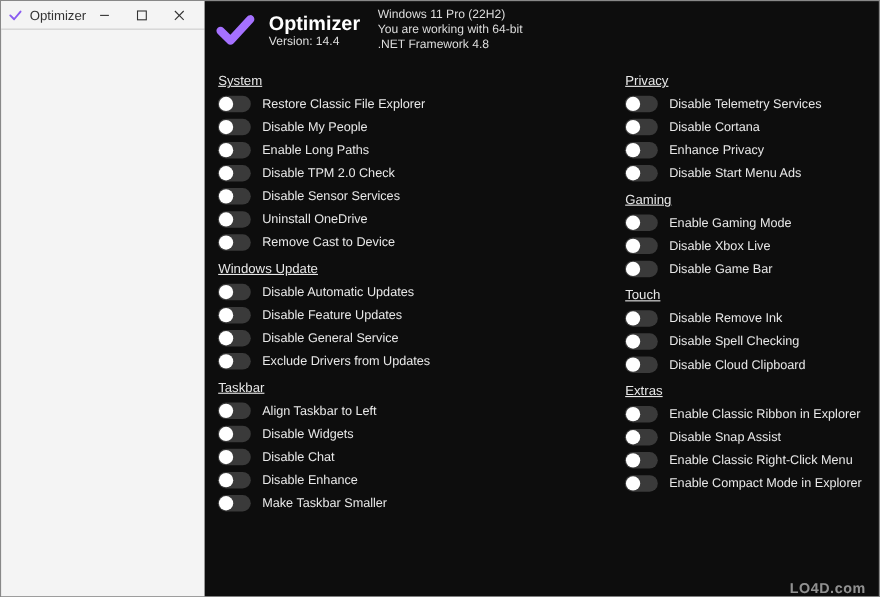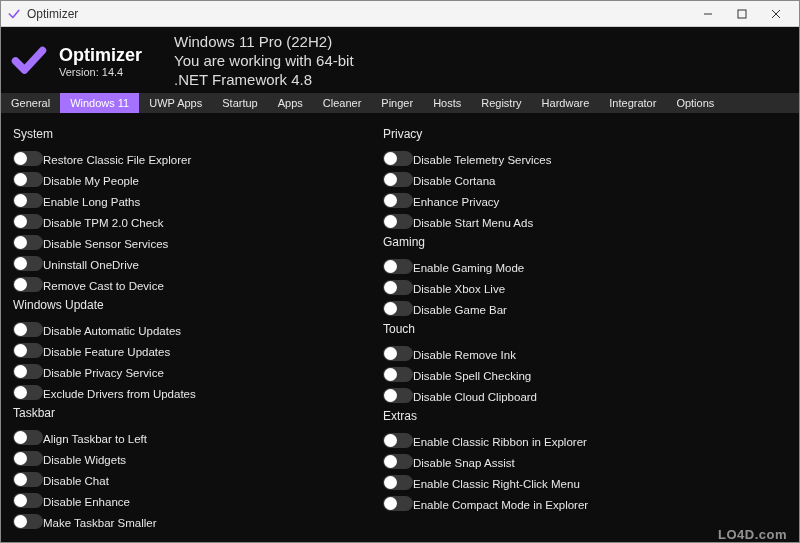--- a/index.html
+++ b/index.html
@@ -1,56 +1,56 @@
 <!DOCTYPE html>
 <html><head>
 <meta charset="utf-8">
 <style>
   * { box-sizing: border-box; margin: 0; padding: 0; }
   html, body { width: 800px; height: 543px; overflow: hidden; font-family: "Segoe UI", Arial, sans-serif; background: #f0f0f0; }
   .window {
-    width: 800px; height: 543px; background: #f4f4f4; border: 1px solid #888; display: flex; flex-direction: column;
+    width: 800px; height: 543px; background: #f4f4f4; border: 1px solid #888; display: flex; flex-direction: row;
   }
   .titlebar {
     height: 26px; background: #f4f4f4; display: flex; align-items: center; padding: 0 6px; border-bottom: 1px solid #ccc;
     font-size: 12px; color: #333;
   }
   .titlebar .ticon { margin-right: 6px; display: inline-flex; }
   .titlebar .spacer { flex: 1; }
   .winbtn { width: 34px; height: 22px; display: flex; align-items: center; justify-content: center; font-size: 12px; color: #333; }
   .winbtn svg { width: 10px; height: 10px; stroke: #333; stroke-width: 1; fill: none; }
   .content {
     flex: 1; background: #0d0d0d; color: #e8e8e8; display: flex; flex-direction: column; overflow: hidden;
   }
   .header {
     display: flex; align-items: center; padding: 6px 10px 4px 10px; gap: 12px;
   }
   .logo { display: flex; align-items: center; }
   .apptitle { display: flex; flex-direction: column; }
   .apptitle .name { font-size: 18px; font-weight: 600; color: #fff; }
   .apptitle .ver { font-size: 11px; color: #ddd; }
-  .sysinfo { font-size: 15px; color: #ddd; line-height: 1.25; margin-left: 20px; }
+  .sysinfo { font-size: 11px; color: #ddd; line-height: 1.25; margin-left: 4px; }
   .tabstrip {
     display: flex; align-items: stretch; background: #2b2b2b; height: 20px; font-size: 11px;
   }
   .tab {
     padding: 0 10px; display: flex; align-items: center; color: #e8e8e8; cursor: default;
   }
   .tab.active {
     background: #a571ff; color: #fff;
   }
   .columns {
     flex: 1; display: flex; padding: 8px 12px 0 12px; gap: 30px; overflow: hidden;
   }
   .col { flex: 0 0 340px; display: flex; flex-direction: column; }
   .section-title {
-    font-size: 12px; color: #e8e8e8; margin: 6px 0 4px 0;
+    font-size: 12px; color: #e8e8e8; text-decoration: underline; margin: 6px 0 4px 0;
   }
   .opt-row {
-    display: flex; align-items: flex-end; height: 21px; 
+    display: flex; align-items: center; height: 21px; gap: 10px;
   }
   .toggle {
     width: 30px; height: 15px; background: #3a3a3a; border-radius: 8px; position: relative; flex: 0 0 30px;
   }
   .toggle .knob {
     width: 13px; height: 13px; background: #fff; border-radius: 50%; position: absolute; top: 1px; left: 1px;
   }
   .opt-label { font-size: 11.5px; color: #e8e8e8; }
   .watermark {
     position: absolute; right: 12px; bottom: 0; font-size: 13px; font-weight: 700; color: rgba(255,255,255,0.55); letter-spacing: 0.5px;
@@ -97,34 +97,20 @@
         <div class="name">Optimizer</div>
         <div class="ver">Version: 14.4</div>
       </div>
       <div class="sysinfo">
         <div>Windows 11 Pro (22H2)</div>
         <div>You are working with 64-bit</div>
         <div>.NET Framework 4.8</div>
       </div>
     </div>
 
-    <div class="tabstrip" id="tabstrip">
-        <div class="tab">General</div>
-        <div class="tab active">Windows 11</div>
-        <div class="tab">UWP Apps</div>
-        <div class="tab">Startup</div>
-        <div class="tab">Apps</div>
-        <div class="tab">Cleaner</div>
-        <div class="tab">Pinger</div>
-        <div class="tab">Hosts</div>
-        <div class="tab">Registry</div>
-        <div class="tab">Hardware</div>
-        <div class="tab">Integrator</div>
-        <div class="tab">Options</div>
-      </div>
 
     <div class="columns">
       <div class="col" id="left-col">
           <div class="section-title">System</div>
           <div class="opt-row">
             <div class="toggle">
               <div class="knob"></div>
             </div>
             <div class="opt-label">Restore Classic File Explorer</div>
           </div>
@@ -174,21 +160,21 @@
           <div class="opt-row">
             <div class="toggle">
               <div class="knob"></div>
             </div>
             <div class="opt-label">Disable Feature Updates</div>
           </div>
           <div class="opt-row">
             <div class="toggle">
               <div class="knob"></div>
             </div>
-            <div class="opt-label">Disable Privacy Service</div>
+            <div class="opt-label">Disable General Service</div>
           </div>
           <div class="opt-row">
             <div class="toggle">
               <div class="knob"></div>
             </div>
             <div class="opt-label">Exclude Drivers from Updates</div>
           </div>
           <div class="section-title">Taskbar</div>
           <div class="opt-row">
             <div class="toggle">

